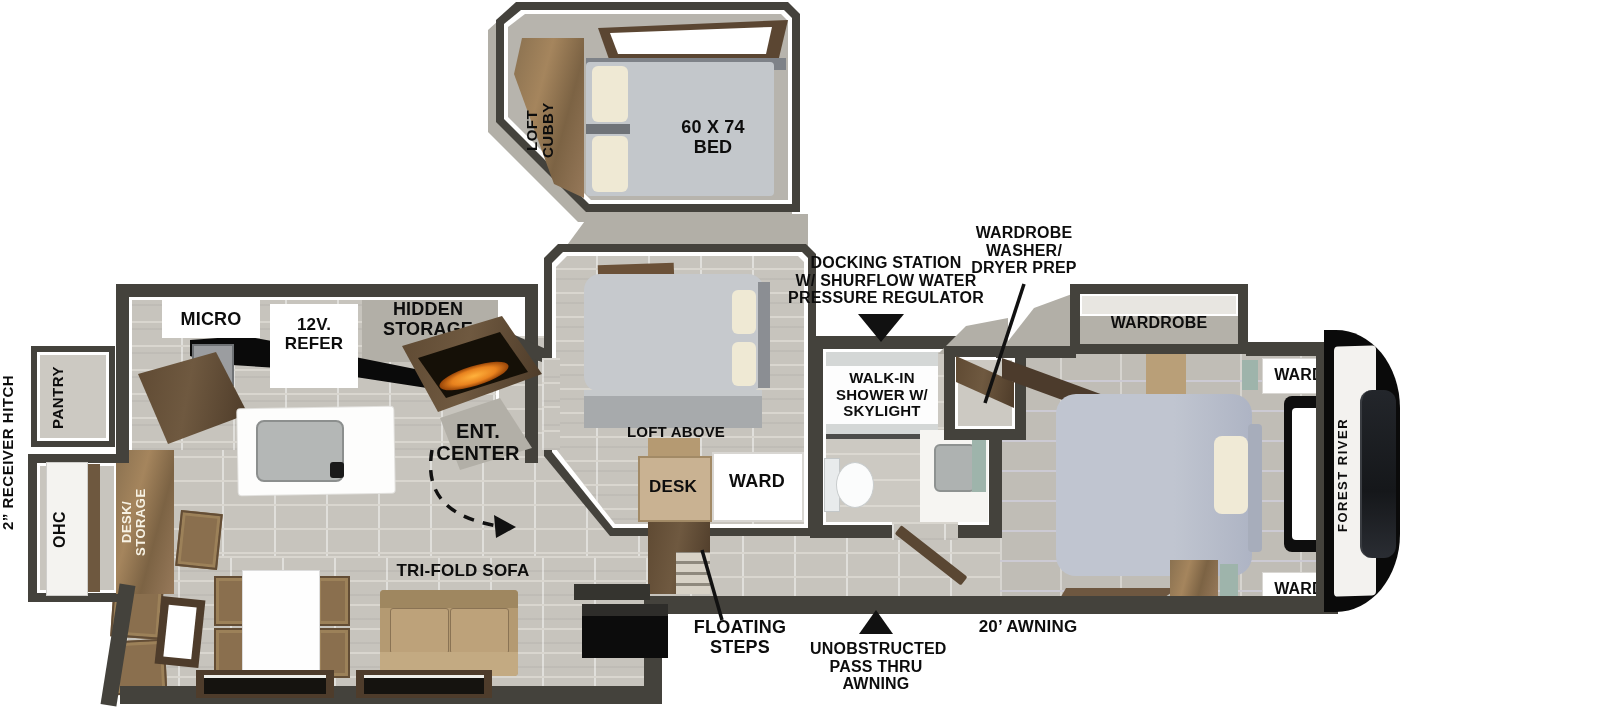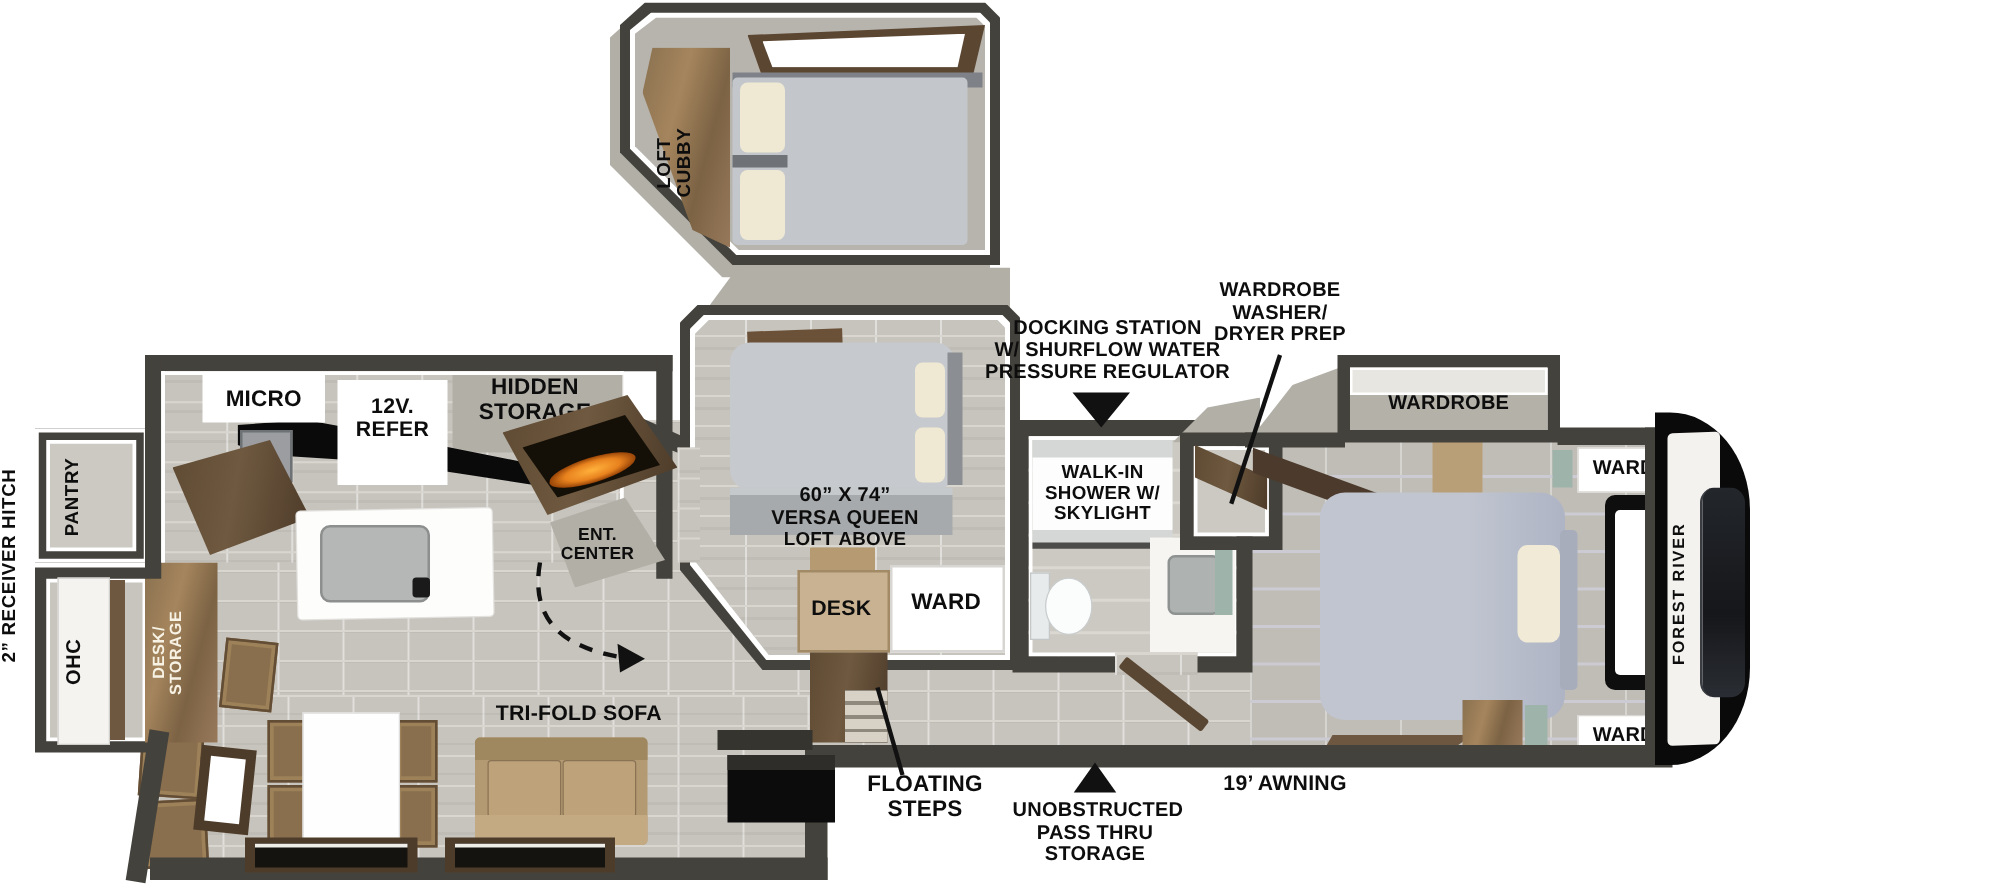--- a/index.html
+++ b/index.html
@@ -52,20 +52,22 @@
       clip-path:polygon(0 6px,162px 0,156px 27px,8px 27px);"></div>
   <div class="abs wood" style="left:514px;top:38px;width:70px;height:164px;
       clip-path:polygon(8px 0,70px 0,70px 160px,40px 146px,0 36px);"></div>
   <div class="vlbl abs" style="left:524px;top:70px;width:58px;height:120px;font-size:15px;">LOFT
 CUBBY</div>
   <div class="abs" style="left:586px;top:58px;width:200px;height:12px;background:#7e8288;"></div>
   <div class="abs" style="left:586px;top:62px;width:188px;height:134px;background:#c3c7cb;border-radius:4px;"></div>
   <div class="abs" style="left:592px;top:66px;width:36px;height:56px;background:#efe9d4;border-radius:6px;"></div>
   <div class="abs" style="left:586px;top:124px;width:44px;height:10px;background:#6f7378;"></div>
   <div class="abs" style="left:592px;top:136px;width:36px;height:56px;background:#efe9d4;border-radius:6px;"></div>
+  <div class="lbl abs" style="left:648px;top:118px;width:130px;font-size:18px;">60 X 74
+BED</div>
 
   <div class="abs gray" style="left:556px;top:210px;width:252px;height:42px;
       clip-path:polygon(34px 4px,252px 4px,252px 42px,6px 42px);"></div>
 
   <div class="abs tile" style="left:118px;top:336px;width:888px;height:266px;"></div>
   <div class="abs carpet" style="left:1000px;top:350px;width:332px;height:254px;"></div>
   <div class="abs tile" style="left:126px;top:556px;width:524px;height:136px;"></div>
 
   <div class="abs chair" style="left:214px;top:576px;width:30px;height:46px;"></div>
   <div class="abs chair" style="left:214px;top:628px;width:30px;height:46px;"></div>
@@ -130,43 +132,41 @@
 STORAGE</div>
 
   <div class="abs gray" style="left:440px;top:398px;width:92px;height:72px;
        clip-path:polygon(0 20px,60px 0,92px 50px,20px 72px);"></div>
   <div class="abs wooddark" style="left:402px;top:316px;width:140px;height:100px;
        clip-path:polygon(0 30px,100px 0,140px 58px,36px 96px);"></div>
   <div class="abs" style="left:402px;top:316px;width:140px;height:100px;background:#151007;
        clip-path:polygon(16px 42px,98px 16px,126px 56px,44px 82px);"></div>
   <div class="abs" style="left:438px;top:366px;width:72px;height:20px;transform:rotate(-17deg);
        background:radial-gradient(ellipse at center,#ffb13c 0%,#e8821e 45%,#7a2e00 80%,transparent 100%);border-radius:50%;"></div>
-  <div class="lbl abs" style="left:428px;top:420px;width:100px;font-size:14px;">ENT.
+  <div class="lbl abs" style="left:428px;top:420px;width:100px;font-size:20px;">ENT.
 CENTER</div>
 
   <div class="abs" style="left:544px;top:244px;width:272px;height:300px;">
     <div class="abs dark" style="left:0;top:0;width:272px;height:300px;
       clip-path:polygon(14px 0,262px 0,272px 10px,272px 292px,66px 292px,0 212px,0 14px);"></div>
     <div class="abs white" style="left:0;top:0;width:272px;height:300px;
       clip-path:polygon(19px 8px,258px 8px,264px 14px,264px 284px,69px 284px,8px 208px,8px 19px);"></div>
     <div class="abs tile" style="left:0;top:0;width:272px;height:300px;
       clip-path:polygon(23px 12px,254px 12px,260px 18px,260px 280px,71px 280px,12px 205px,12px 23px);"></div>
   </div>
   <div class="abs tile" style="left:542px;top:358px;width:18px;height:92px;"></div>
 
   <div class="abs" style="left:598px;top:264px;width:76px;height:18px;background:#6b5138;transform:rotate(-2deg);"></div>
   <div class="abs" style="left:584px;top:274px;width:180px;height:118px;background:#c6c9cd;border-radius:16px;"></div>
   <div class="abs" style="left:758px;top:282px;width:12px;height:106px;background:#8b8e93;"></div>
   <div class="abs" style="left:732px;top:290px;width:24px;height:44px;background:#efe9d4;border-radius:6px;"></div>
   <div class="abs" style="left:732px;top:342px;width:24px;height:44px;background:#efe9d4;border-radius:6px;"></div>
 
   <div class="abs" style="left:584px;top:390px;width:178px;height:6px;background:#c6c9cb;"></div>
   <div class="abs" style="left:584px;top:396px;width:178px;height:32px;background:#a7aaac;"></div>
-  <div class="lbl abs" style="left:596px;top:388px;width:160px;font-size:16px;">60” X 74”
-VERSA QUEEN</div>
   <div class="lbl abs" style="left:620px;top:424px;width:112px;font-size:15px;">LOFT ABOVE</div>
 
   <div class="abs" style="left:648px;top:438px;width:52px;height:20px;background:#b59a72;border:1px solid #93motiv7a56;"></div>
   <div class="abs" style="left:638px;top:456px;width:70px;height:62px;background:#c9b292;border:2px solid #a28a66;"></div>
   <div class="lbl abs" style="left:640px;top:478px;width:66px;font-size:17px;">DESK</div>
   <div class="abs" style="left:712px;top:452px;width:88px;height:66px;background:#fff;border:2px solid #d8d6d2;"></div>
   <div class="lbl abs" style="left:712px;top:472px;width:90px;font-size:18px;">WARD</div>
 
   <div class="abs wooddark" style="left:648px;top:522px;width:62px;height:72px;"></div>
   <div class="abs" style="left:676px;top:552px;width:34px;height:42px;
@@ -265,22 +265,22 @@
   <div class="lbl abs" style="left:780px;top:254px;width:212px;font-size:16px;">DOCKING STATION
 W/ SHURFLOW WATER
 PRESSURE REGULATOR</div>
   <div class="lbl abs" style="left:960px;top:224px;width:128px;font-size:16px;">WARDROBE
 WASHER/
 DRYER PREP</div>
   <div class="lbl abs" style="left:688px;top:618px;width:104px;font-size:18px;">FLOATING
 STEPS</div>
   <div class="lbl abs" style="left:810px;top:640px;width:132px;font-size:16px;">UNOBSTRUCTED
 PASS THRU
-STORAGE</div>
-  <div class="lbl abs" style="left:968px;top:618px;width:120px;font-size:17px;">19’ AWNING</div>
+AWNING</div>
+  <div class="lbl abs" style="left:968px;top:618px;width:120px;font-size:17px;">20’ AWNING</div>
 
   <svg class="abs" width="1600" height="716" style="left:0;top:0;pointer-events:none;" xmlns="http://www.w3.org/2000/svg">
     <path d="M432,450 C424,496 450,518 498,526" stroke="#111" stroke-width="3.5" stroke-dasharray="11 9" fill="none"></path>
     <polygon points="516,527 494,515 496,538" fill="#111"></polygon>
     <line x1="1024" y1="284" x2="985" y2="403" stroke="#111" stroke-width="3.5"></line>
     <line x1="722" y1="620" x2="702" y2="550" stroke="#111" stroke-width="3.5"></line>
     <polygon points="858,314 904,314 881,342" fill="#111"></polygon>
     <polygon points="876,610 859,634 893,634" fill="#111"></polygon>
   </svg>
 

